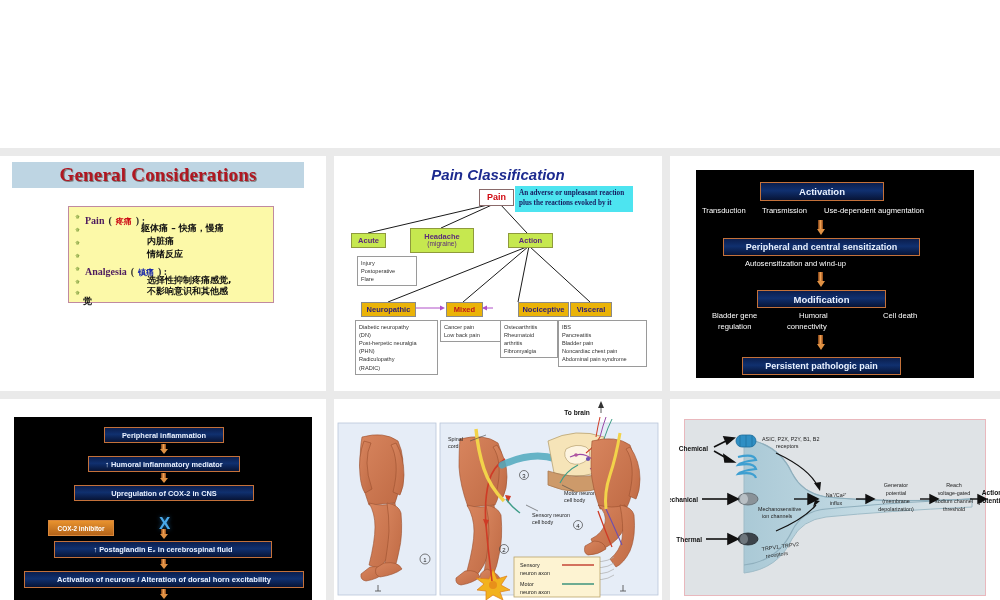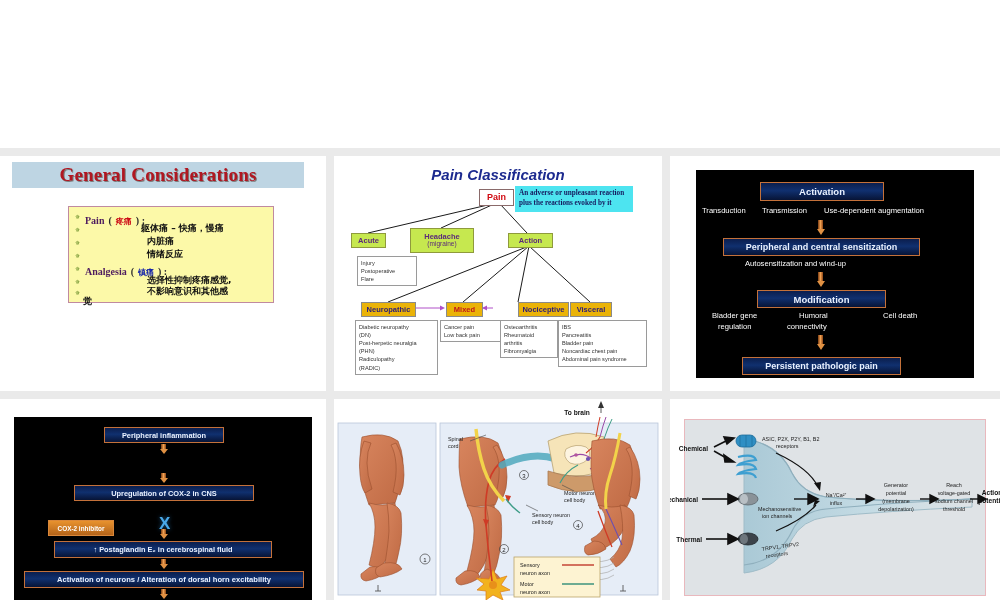--- a/index.html
+++ b/index.html
@@ -269,20 +269,21 @@
   </div>
 
   <div class="panel p4">
     <div class="dk">
       <div class="db" style="left:90px;top:10px;width:118px;height:14px;font-size:7.4px;">Peripheral inflammation</div>
       <div class="darrow" style="left:145px;top:27px;">
           <i style="height:5px"></i>
           <b style="border-top-width:5px"></b>
         </div>
 
+      <div class="db" style="left:74px;top:39px;width:150px;height:14px;font-size:7.4px;">↑ Humoral inflammatory mediator</div>
       <div class="darrow" style="left:145px;top:56px;">
           <i style="height:5px"></i>
           <b style="border-top-width:5px"></b>
         </div>
 
       <div class="db" style="left:60px;top:68px;width:178px;height:14px;font-size:7.4px;">Upregulation of COX-2 in CNS</div>
 
       <div class="cox">COX-2 inhibitor</div>
       <div class="xmark">X</div>
       <div class="darrow" style="left:145px;top:112px;">

